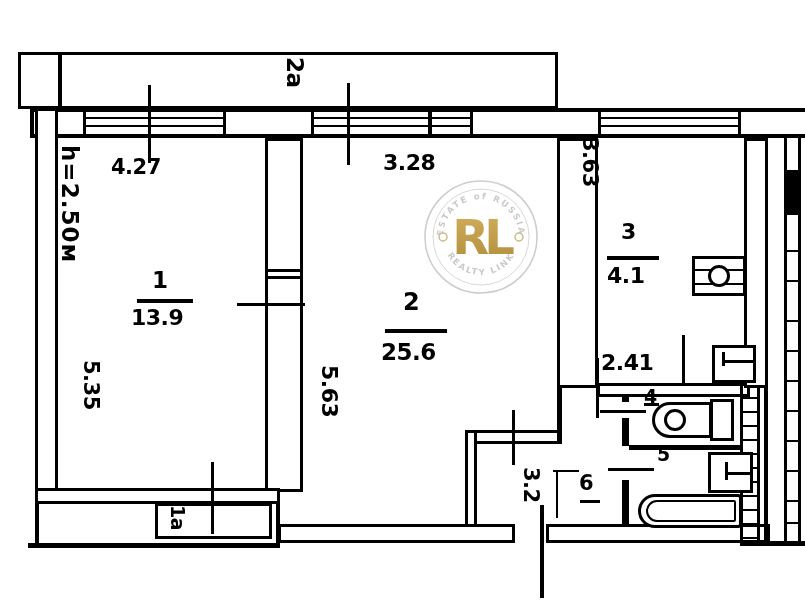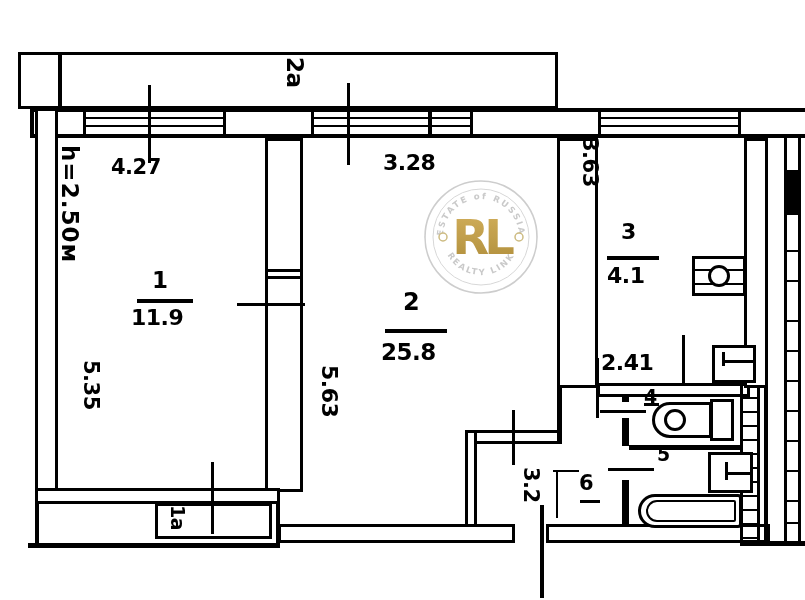--- a/index.html
+++ b/index.html
@@ -133,28 +133,28 @@
   <div class="fx" style="left:708px;top:452px;width:45px;height:41px;"></div>
   <div class="w" style="left:725px;top:462px;width:3px;height:18px;"></div>
   <div class="w" style="left:725px;top:472px;width:28px;height:3px;"></div>
 
   <div class="t v" style="left:283px;top:57px;font-size:23px;">2a</div>
   <div class="t v" style="left:58px;top:145px;font-size:23px;letter-spacing:1px;">h=2.50м</div>
 
   <div class="t" style="left:111px;top:157px;font-size:21px;">4.27</div>
   <div class="t" style="left:152px;top:269px;font-size:23px;">1</div>
   <div class="w" style="left:137px;top:299px;width:56px;height:4px;"></div>
-  <div class="t" style="left:131px;top:307px;font-size:22px;">11.9</div>
+  <div class="t" style="left:131px;top:307px;font-size:22px;">13.9</div>
   <div class="t v" style="left:80px;top:360px;font-size:21px;">5.35</div>
   <div class="t v" style="left:168px;top:505px;font-size:19px;">1a</div>
 
   <div class="t" style="left:383px;top:152px;font-size:22px;">3.28</div>
   <div class="t" style="left:403px;top:290px;font-size:24px;">2</div>
   <div class="w" style="left:385px;top:329px;width:62px;height:4px;"></div>
-  <div class="t" style="left:381px;top:341px;font-size:23px;">25.8</div>
+  <div class="t" style="left:381px;top:341px;font-size:23px;">25.6</div>
   <div class="t v" style="left:318px;top:365px;font-size:22px;">5.63</div>
 
   <div class="t v" style="left:579px;top:137px;font-size:21px;">3.63</div>
   <div class="t" style="left:621px;top:221px;font-size:22px;">3</div>
   <div class="w" style="left:607px;top:256px;width:52px;height:4px;"></div>
   <div class="t" style="left:607px;top:265px;font-size:22px;">4.1</div>
   <div class="t" style="left:601px;top:352px;font-size:22px;">2.41</div>
 
   <div class="t" style="left:644px;top:387px;font-size:19px;">4</div>
   <div class="w" style="left:644px;top:403px;width:15px;height:3px;"></div>

